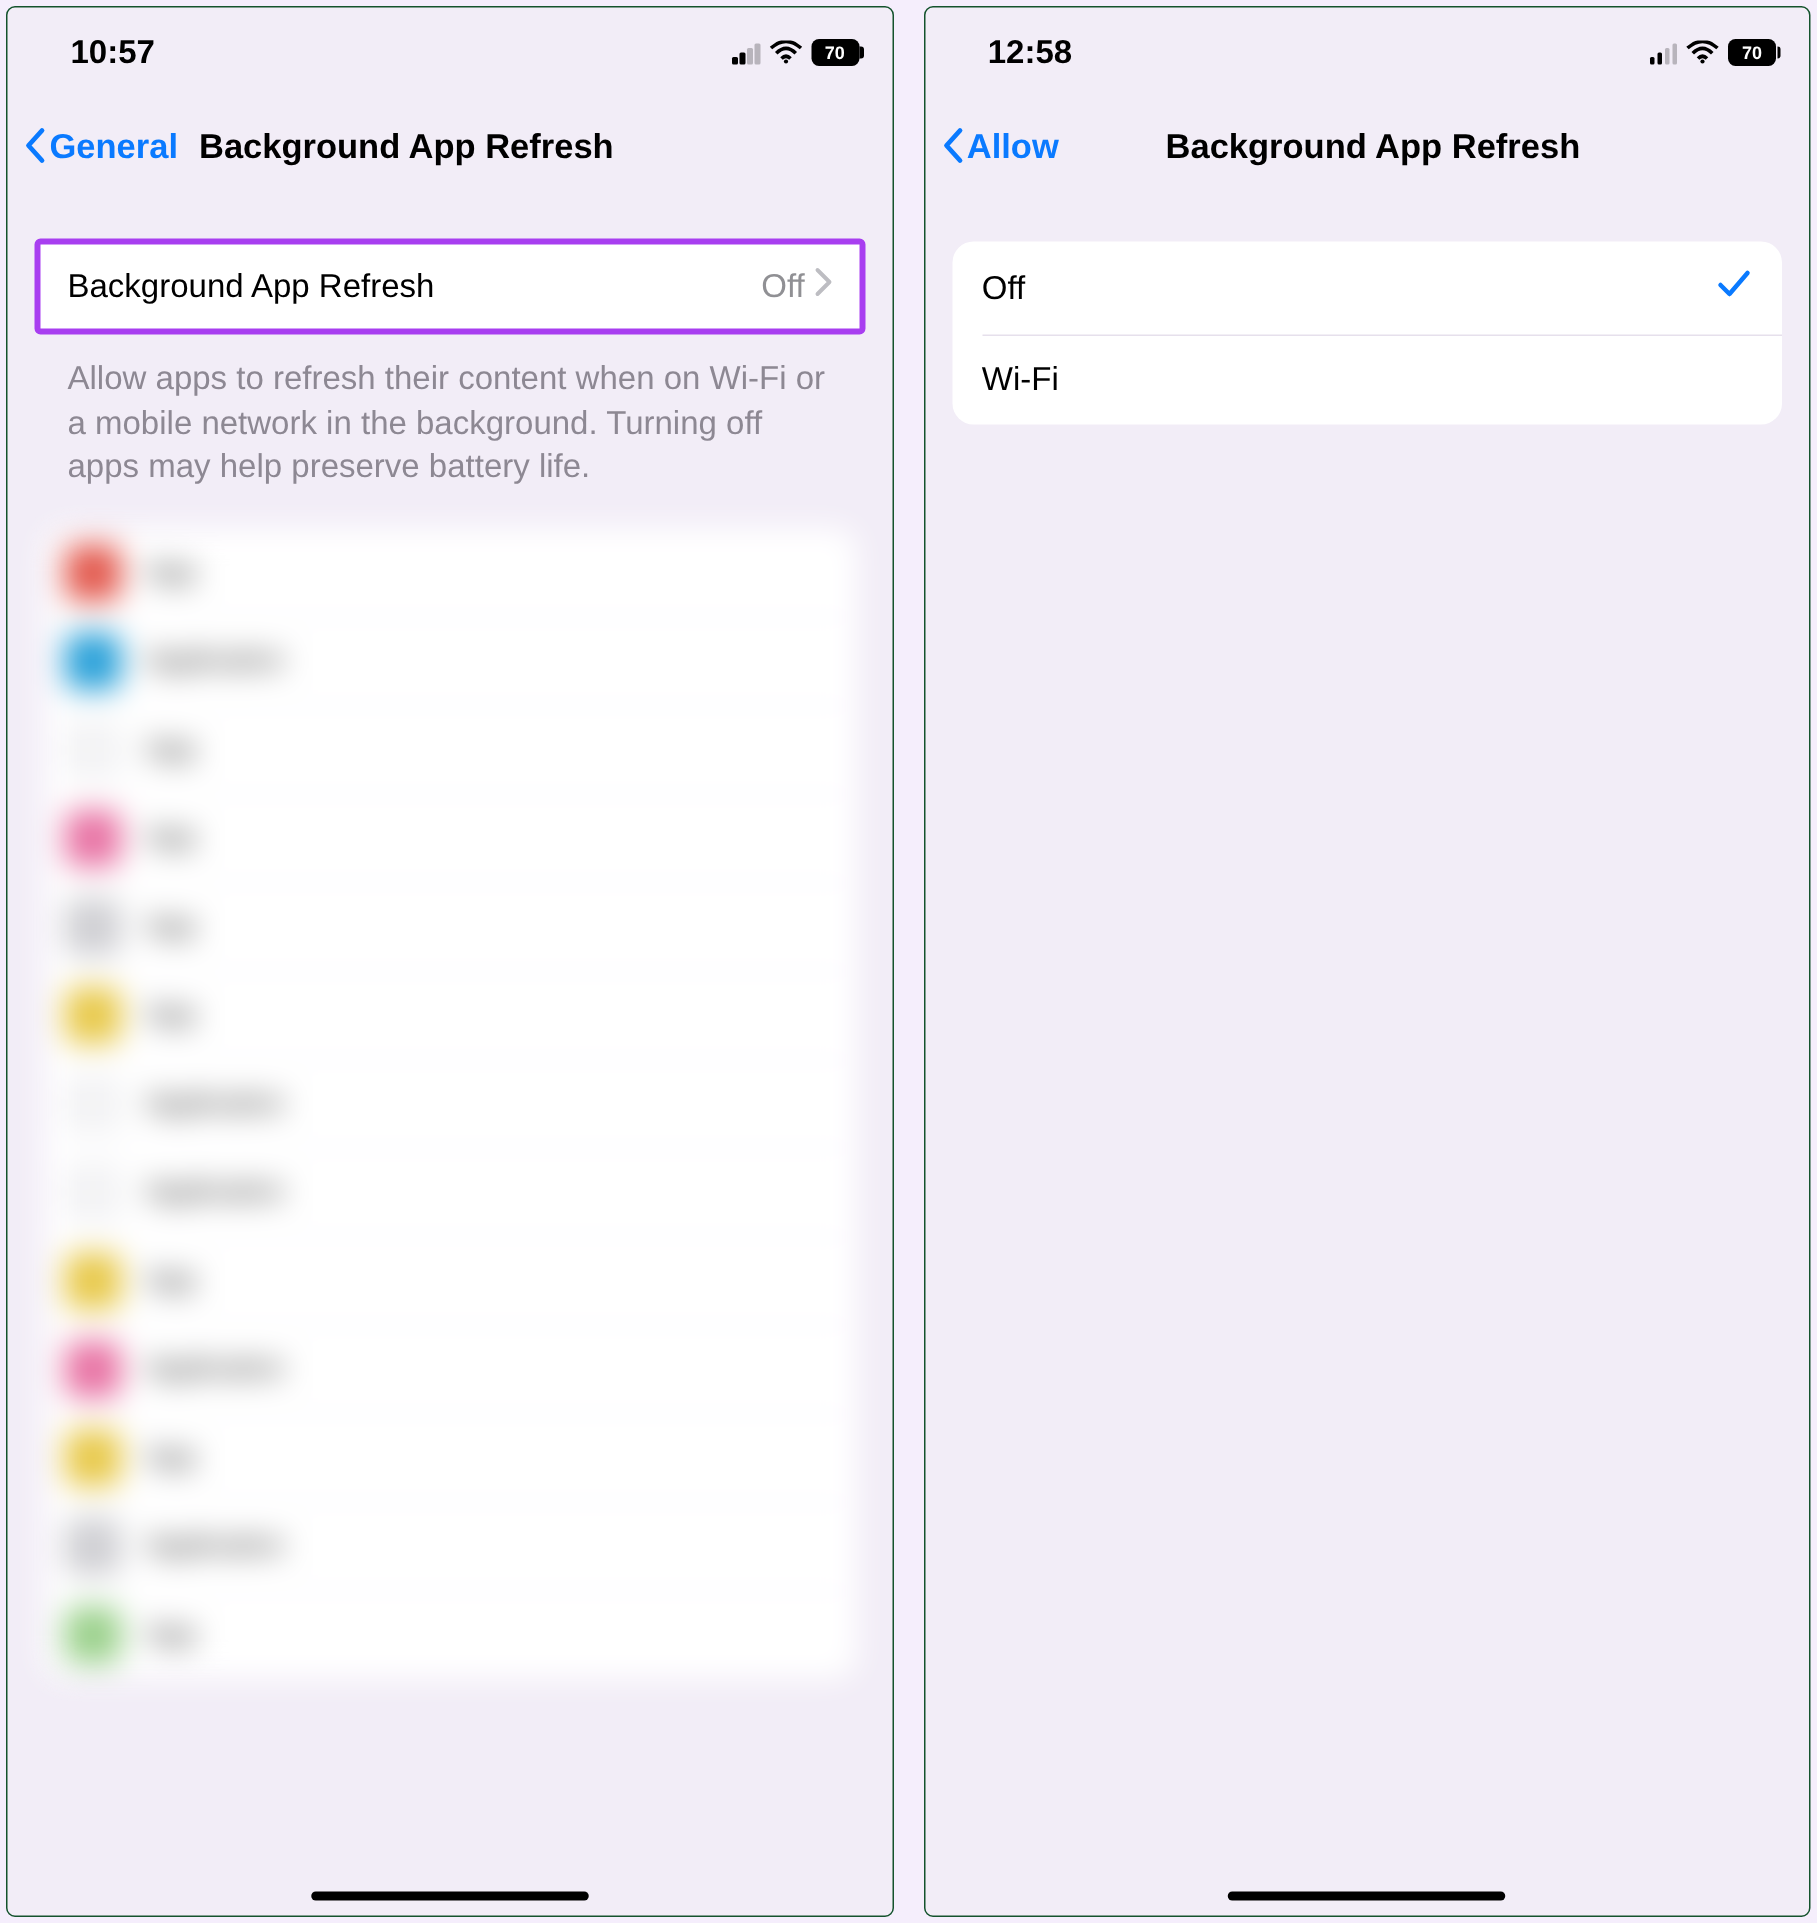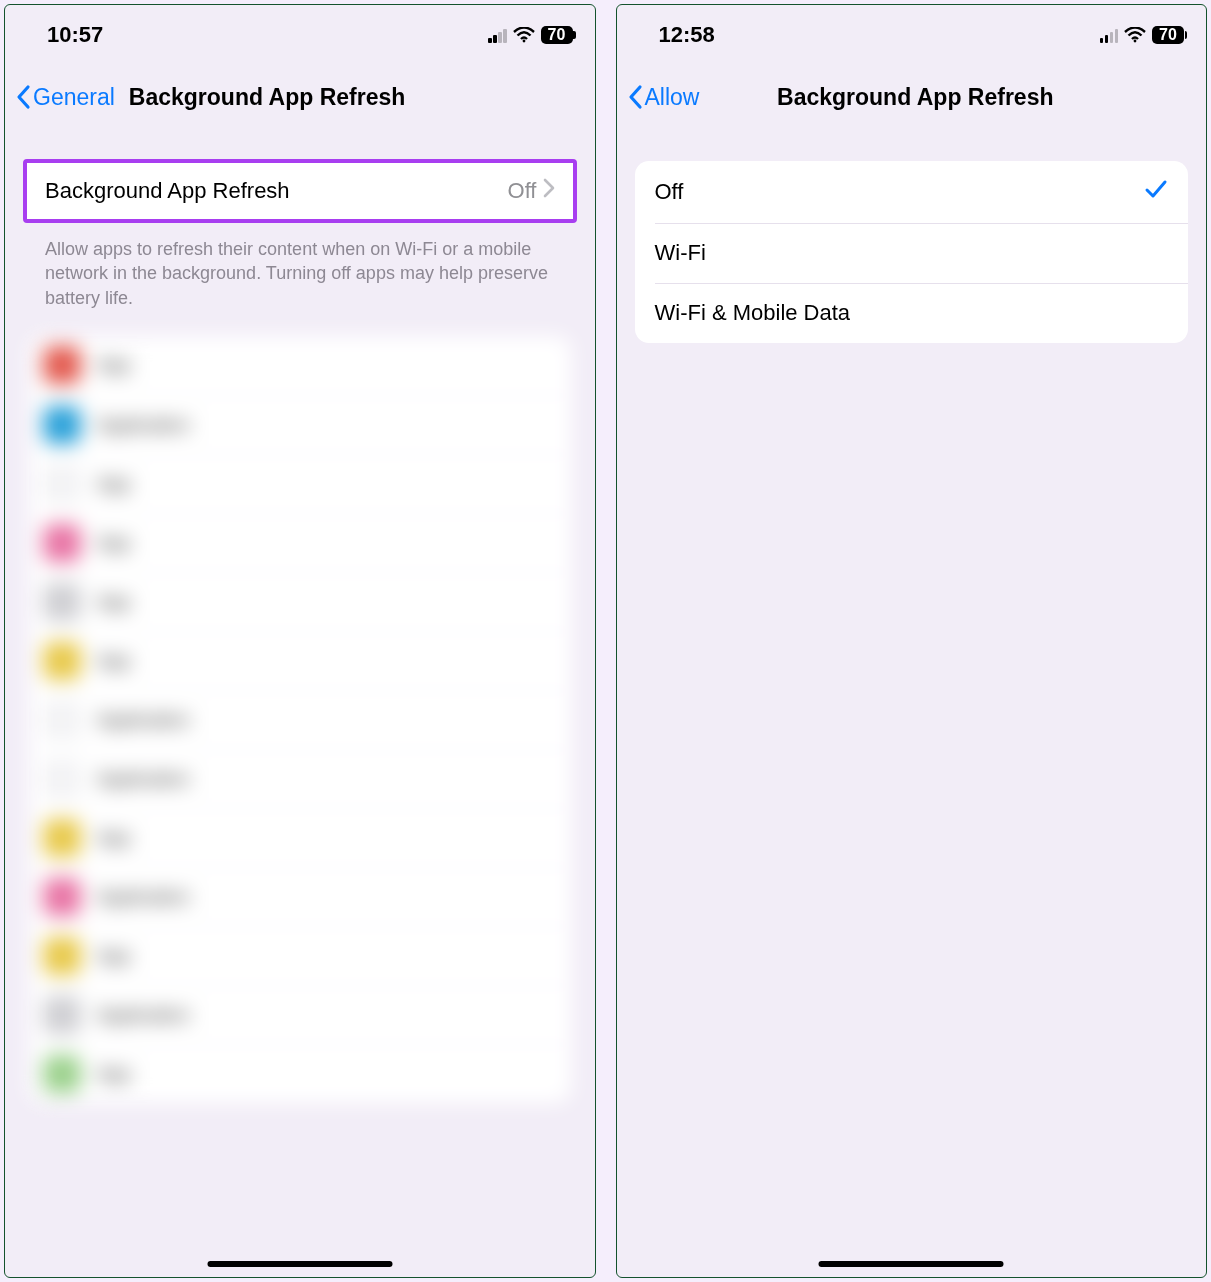--- a/index.html
+++ b/index.html
@@ -45,40 +45,41 @@
     align-items: flex-end;
     gap: 1.5px;
     height: 15px;
   }
   .bar { width: 3.5px; background: #000; border-radius: 1px; }
   .b1{height:5px;} .b2{height:8px;} .b3{height:11px;background:#b8b4bc;} .b4{height:14px;background:#b8b4bc;}
   .wifi-icon svg { display:block; }
   .battery {
     width: 32px; height: 18px;
     background:#000; border-radius:5px;
-    color:#fff; font-size:16px; font-weight:700;
+    color:#fff; font-size:12px; font-weight:700;
     display:flex; align-items:center; justify-content:center;
     position:relative;
   }
   .battery::after{
     content:''; position:absolute; right:-3px; top:5px;
     width:2.5px; height:8px; background:#000; border-radius:0 2px 2px 0;
   }
 
   
   .nav-header {
     display:flex;
     align-items:center;
     padding: 24px 12px 10px 10px;
     gap: 6px;
   }
   .back-link {
     display:flex; align-items:center;
     color:#0a7aff; font-size:23px;
     gap:0px;
+    font-weight:bold;
   }
   .chev { stroke:#0a7aff; }
   .nav-title {
     font-size:23px; font-weight:600;
     color:#000;
     margin-left: 8px;
   }
   .nav-title.center {
     position:absolute; left:0; right:0;
     text-align:center;
@@ -111,21 +112,21 @@
   .highlight {
     margin: 38px 18px 0 18px;
     border:4px solid #a83ef0;
     border-radius:4px;
     background:#fff;
   }
   .highlight .row { padding: 15px 18px; }
 
   .footer-text{
     padding: 14px 40px 0 40px;
-    font-size:18px;
+    font-size:22px;
     line-height:1.35;
     color:#8d8893;
   }
 
   
   .app-list {
     margin: 26px 24px 0 24px;
     background:#fff;
     border-radius:14px;
     filter: blur(10px);
@@ -304,19 +305,16 @@
       <span class="label">Off</span>
       <span class="check">
         <svg width="24" height="22" viewBox="0 0 24 22">
             <polyline points="3,12 9,18 21,4" fill="none" stroke-width="3" stroke-linecap="round" stroke-linejoin="round"></polyline>
           </svg>
       </span>
     </div>
     <div class="row">
       <span class="label">Wi-Fi</span>
     </div>
-    <div class="row">
-      <span class="label">Wi-Fi &amp; Mobile Data</span>
-    </div>
   </div>
 
   <div class="home-indicator"></div>
 </div>
 
 </body></html>

